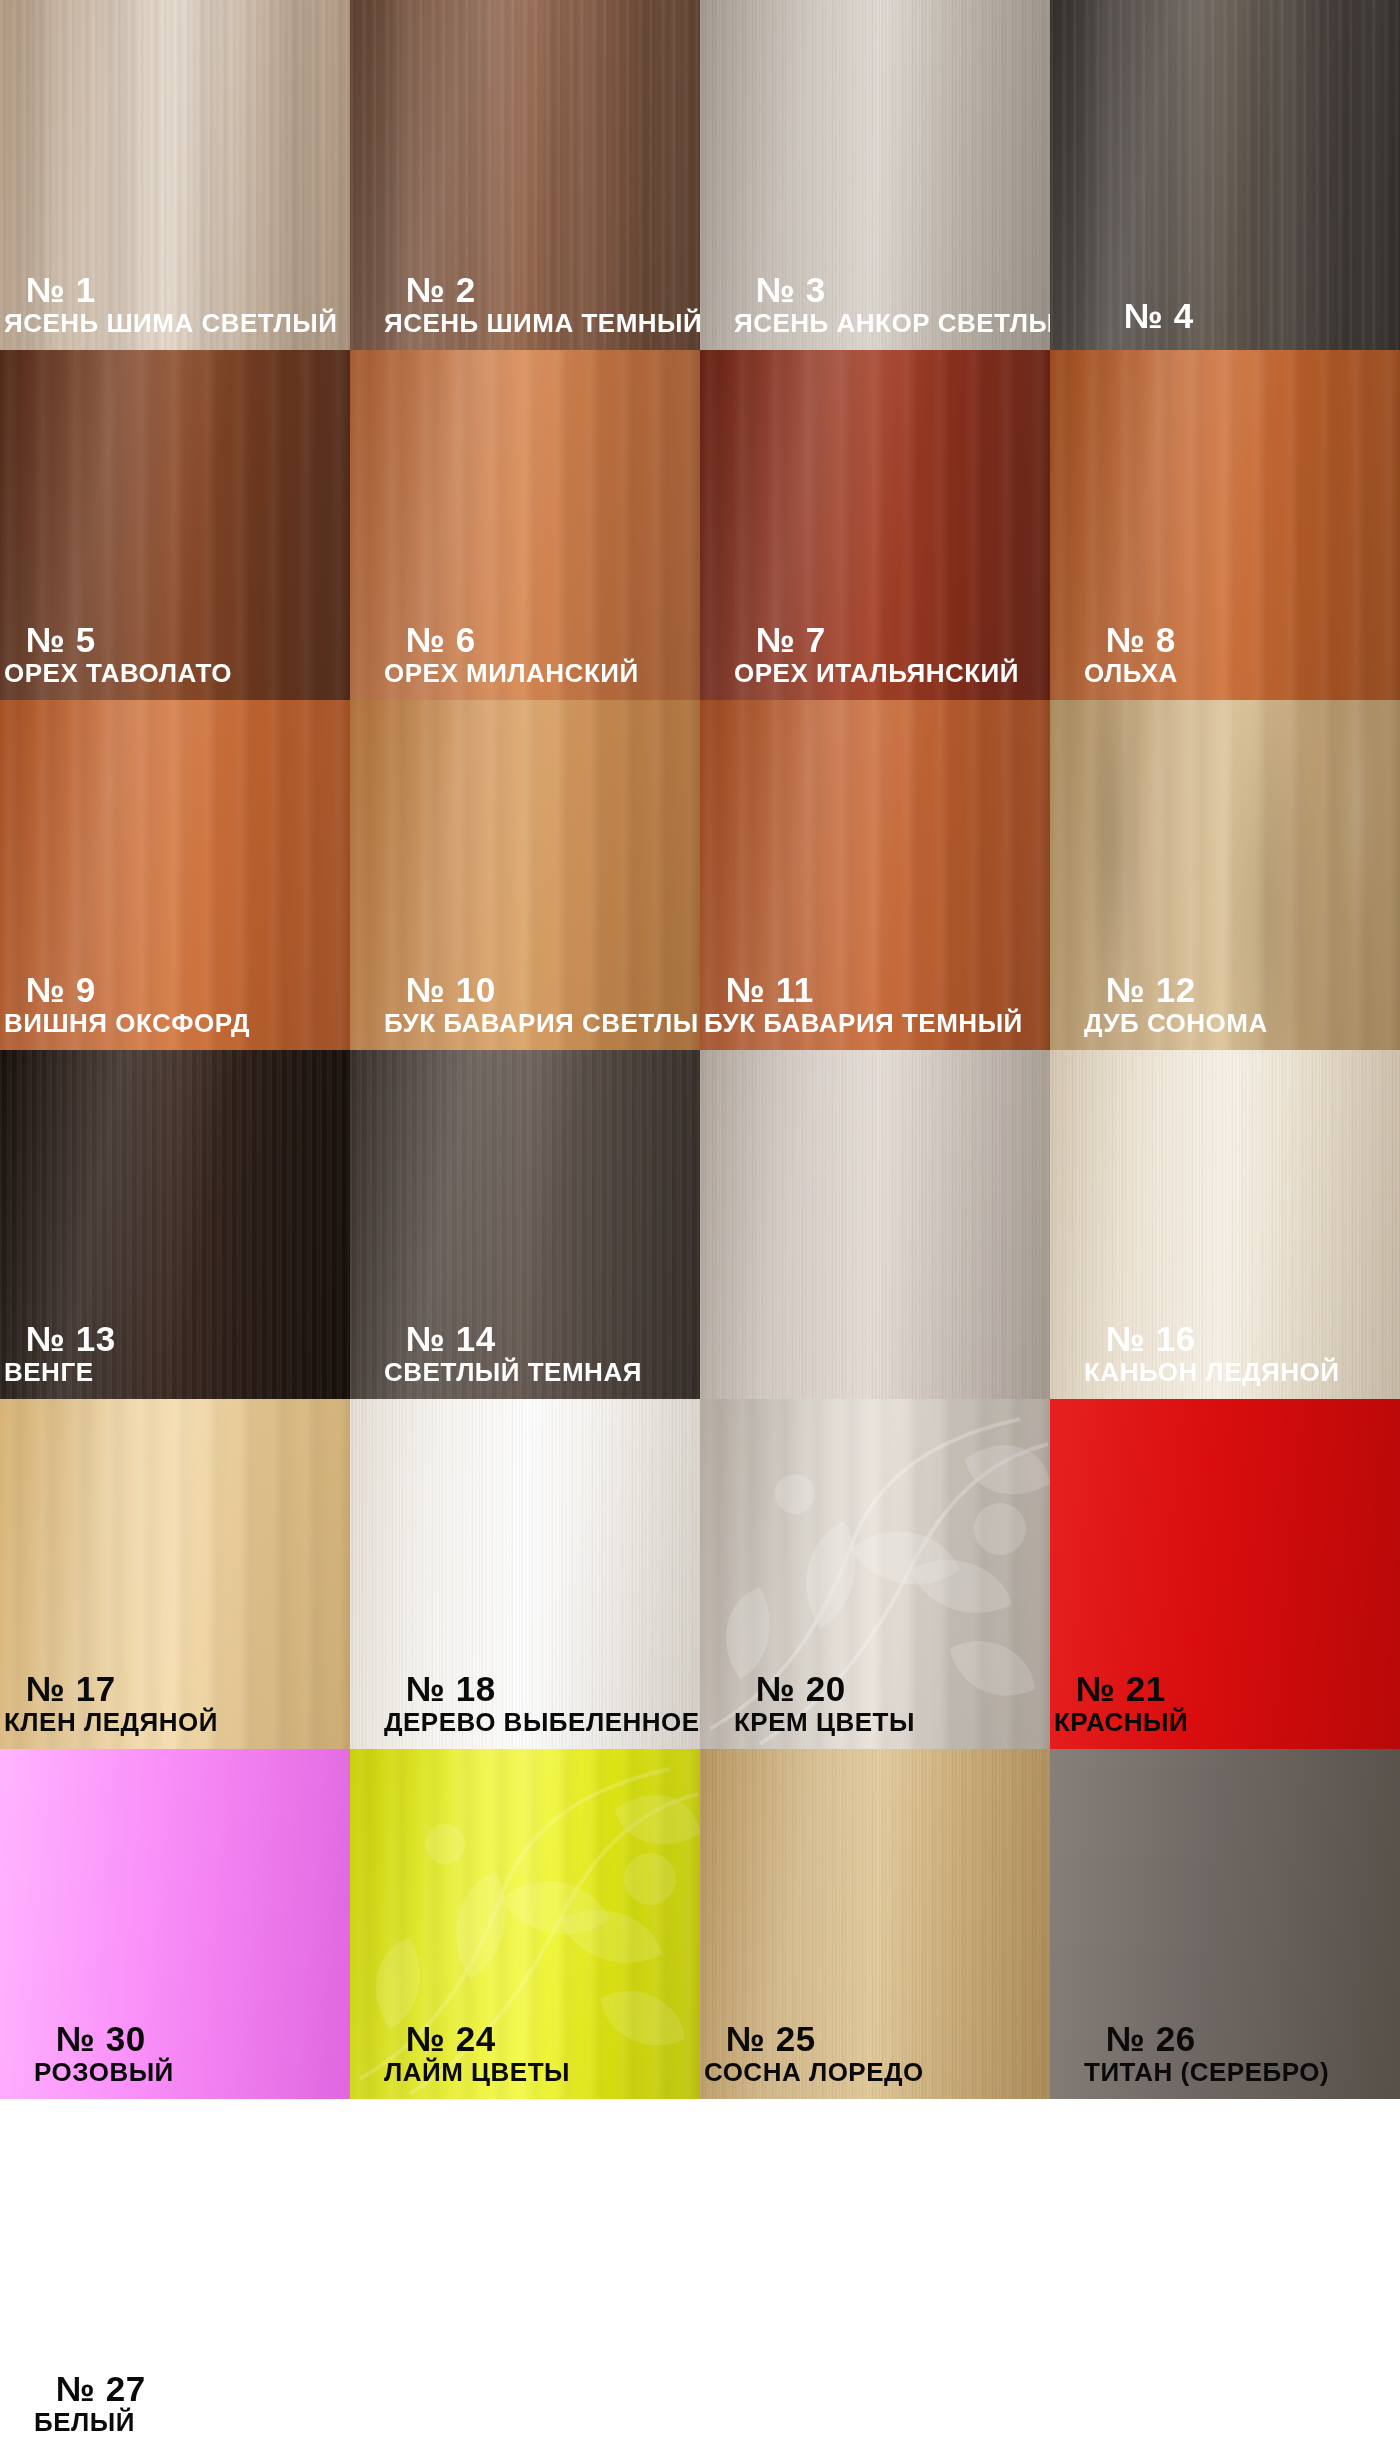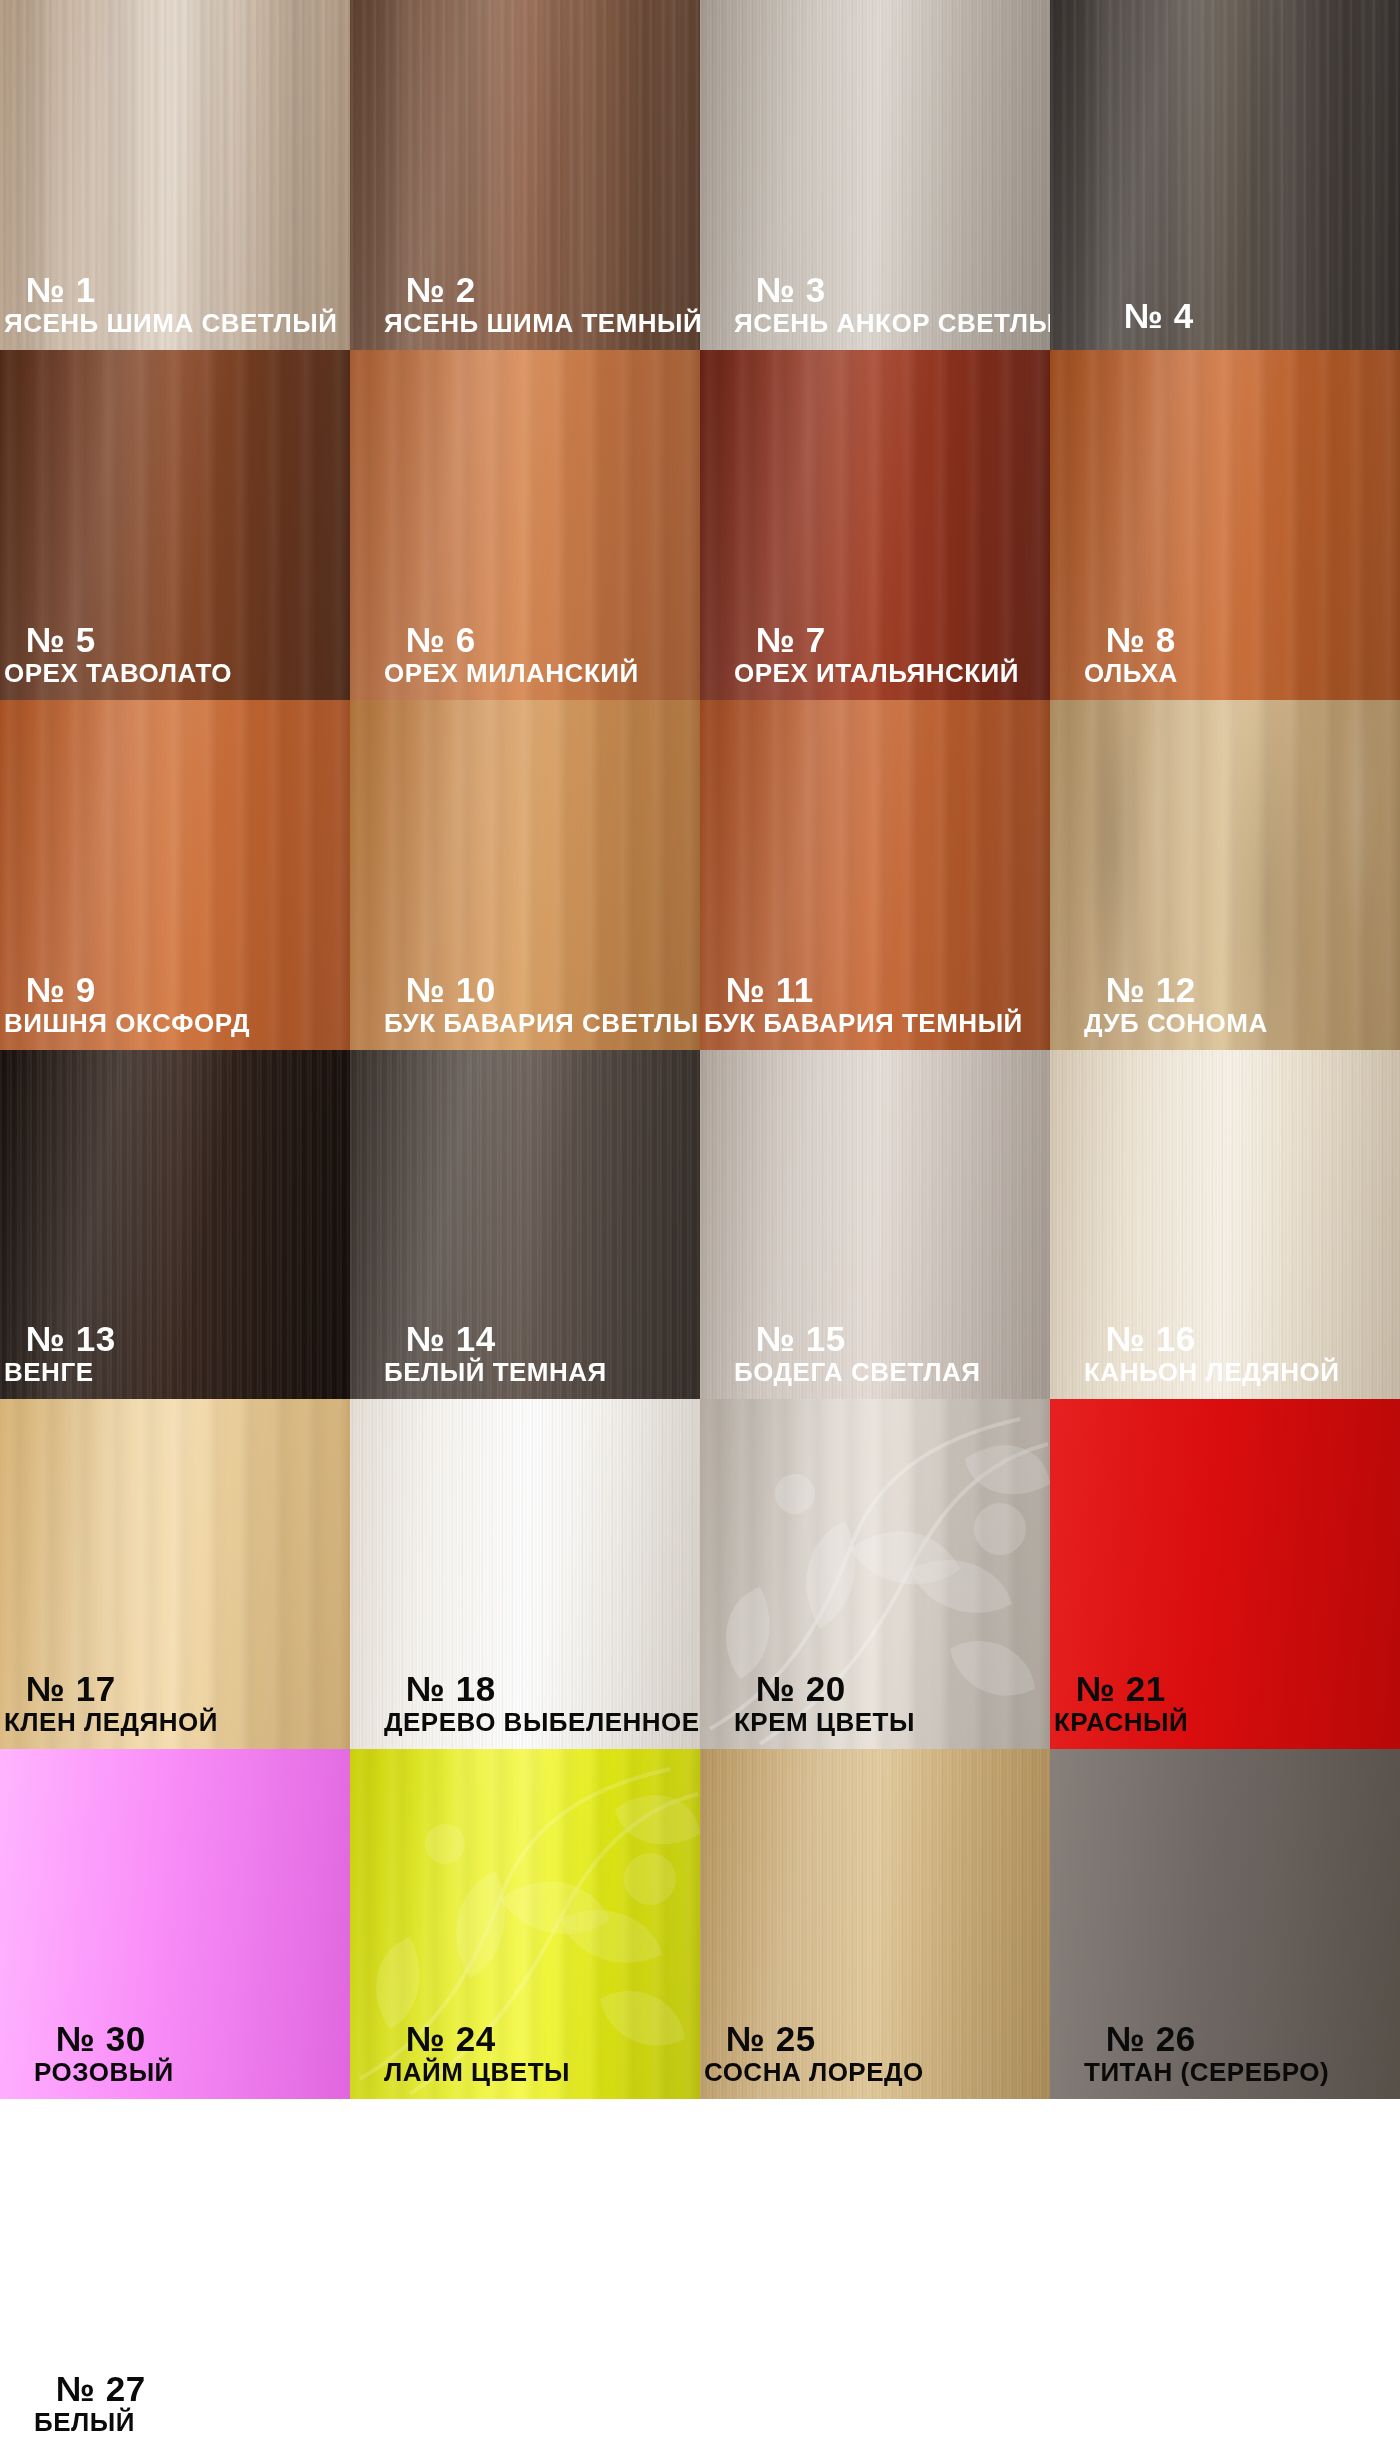--- a/index.html
+++ b/index.html
@@ -240,31 +240,27 @@
         <span class="lbl-num num-left" style="padding-left: 22px;">№ 13</span>
         <span class="lbl-name">ВЕНГЕ</span>
       </div>
     </div>
     <div class="swatch">
       <div class="swatch-bg" style="background: linear-gradient(92deg, rgb(56, 47, 42) 0%, rgb(78, 68, 62) 22%, rgb(102, 90, 82) 50%, rgb(78, 68, 62) 74%, rgb(56, 47, 42) 100%);"></div>
       <div class="grain-fine"></div>
       <div class="sheen"></div>
       <div class="label light indent-b">
         <span class="lbl-num num-left" style="padding-left: 22px;">№ 14</span>
-        <span class="lbl-name">БЕЛЫЙ ТЕМНАЯ</span>
+        <span class="lbl-name">СВЕТЛЫЙ ТЕМНАЯ</span>
       </div>
     </div>
     <div class="swatch">
       <div class="swatch-bg" style="background: linear-gradient(92deg, rgb(176, 165, 156) 0%, rgb(205, 195, 187) 22%, rgb(230, 221, 214) 50%, rgb(205, 195, 187) 74%, rgb(176, 165, 156) 100%);"></div>
       <div class="grain-fine"></div>
       <div class="sheen"></div>
-      <div class="label light indent-b">
-        <span class="lbl-num num-left" style="padding-left: 22px;">№ 15</span>
-        <span class="lbl-name">БОДЕГА СВЕТЛАЯ</span>
-      </div>
     </div>
     <div class="swatch">
       <div class="swatch-bg" style="background: linear-gradient(92deg, rgb(214, 200, 178) 0%, rgb(235, 224, 205) 22%, rgb(248, 242, 231) 50%, rgb(235, 224, 205) 74%, rgb(214, 200, 178) 100%);"></div>
       <div class="grain-fine"></div>
       <div class="sheen"></div>
       <div class="label light indent-b">
         <span class="lbl-num num-left" style="padding-left: 22px;">№ 16</span>
         <span class="lbl-name">КАНЬОН ЛЕДЯНОЙ</span>
       </div>
     </div>

